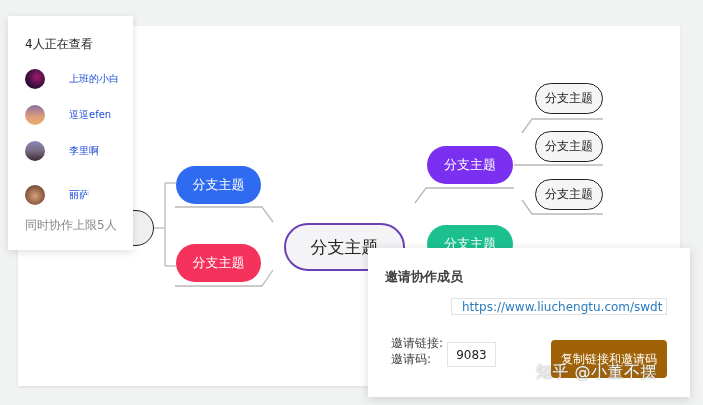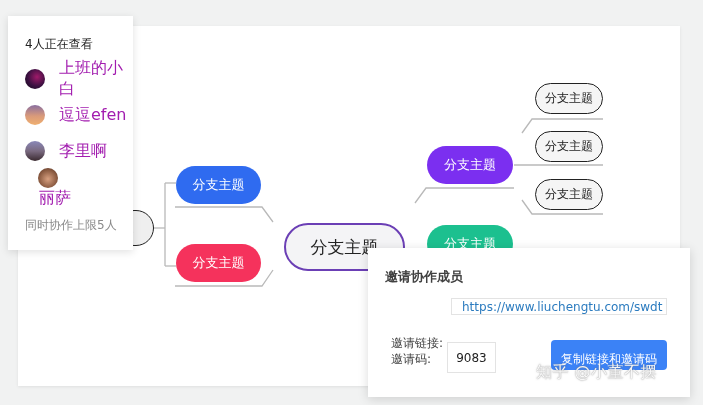--- a/index.html
+++ b/index.html
@@ -36,41 +36,41 @@
   }
 
   .people-panel {
     position:absolute; left:8px; top:16px; width:125px; height:234px;
     background:#fff; box-shadow:0 2px 8px rgba(0,0,0,0.12);
     box-sizing:border-box; padding:0 0 0 17px;
   }
   .people-title { position:absolute; left:17px; top:20px; font-size:12px; color:#222; }
   .person { position:absolute; left:17px; height:22px; display:flex; align-items:center; cursor:pointer; }
   .avatar { width:20px; height:20px; border-radius:50%; flex:none; }
-  .person-name { margin-left:14px; font-size:16px; color:#a21caf; }
+  .person-name { margin-left:24px; font-size:10px; color:#1d4ed8; }
   .limit-text { position:absolute; left:17px; top:201px; font-size:12px; color:#8a8a8a; }
 
   .invite-dialog {
     position:absolute; left:368px; top:248px; width:322px; height:149px;
     background:#fff; box-shadow:0 2px 10px rgba(0,0,0,0.15);
   }
   .invite-title { position:absolute; left:17px; top:20px; font-size:13px; font-weight:bold; color:#404040; }
   .field-label { position:absolute; font-size:12px; color:#444; }
   .link-input {
     position:absolute; left:83px; top:50px; width:216px; height:17px; box-sizing:border-box;
     border:1px solid #e3e3e3; font-size:12px; color:#2b7bbf; padding:0 10px;
     display:flex; align-items:center; overflow:hidden; white-space:nowrap;
   }
   .code-input {
-    position:absolute; left:79px; top:94px; width:49px; height:31px; box-sizing:border-box;
+    position:absolute; left:79px; top:94px; width:49px; height:25px; box-sizing:border-box;
     border:1px solid #e3e3e3; font-size:12px; color:#222; display:flex; align-items:center; justify-content:center;
   }
   .copy-button {
-    position:absolute; left:183px; top:92px; width:116px; height:30px;
-    background:#3b82f6; color:#fff; border-radius:4px; font-size:12px;
+    position:absolute; left:183px; top:92px; width:116px; height:38px;
+    background:#a16207; color:#fff; border-radius:4px; font-size:12px;
     display:flex; align-items:flex-start; justify-content:center; padding-top:11px; box-sizing:border-box;
     cursor:pointer;
   }
   .watermark {
     position:absolute; left:536px; top:362px; font-size:16px; color:rgba(255,255,255,0.92);
     text-shadow:0 0 1px rgba(120,120,120,0.7), 0 0 2px rgba(120,120,120,0.5);
     letter-spacing:0.5px; white-space:nowrap;
   }
 </style>
 </head>
@@ -138,21 +138,21 @@
     <span class="person-name">上班的小白</span>
   </div>
   <div class="person" style="top:88px;">
     <div class="avatar" style="background:linear-gradient(180deg, #8a6fa0 0%, #d99a7a 55%, #f0b070 100%);"></div>
     <span class="person-name">逗逗efen</span>
   </div>
   <div class="person" style="top:124px;">
     <div class="avatar" style="background:linear-gradient(180deg, #8a88b8 0%, #7a6a80 50%, #3a2a30 100%);"></div>
     <span class="person-name">李里啊</span>
   </div>
-  <div class="person" style="top:152px;flex-direction:column;">
+  <div class="person" style="top:168px;">
     <div class="avatar" style="background:radial-gradient(circle at 50% 55%, #d8a080 0%, #8a5a40 60%, #4a2a20 100%);"></div>
     <span class="person-name">丽萨</span>
   </div>
 
   <div class="limit-text">同时协作上限5人</div>
 </div>
 
 <div class="invite-dialog">
   <div class="invite-title">邀请协作成员</div>
 

